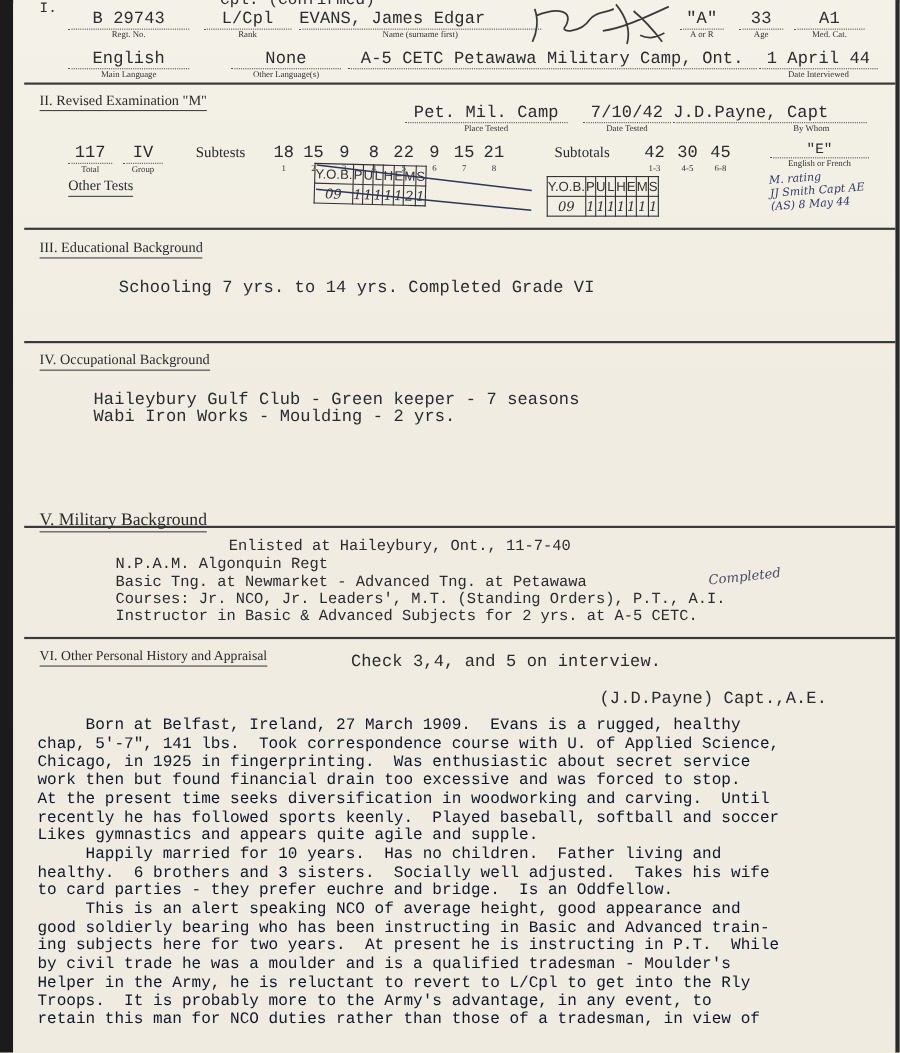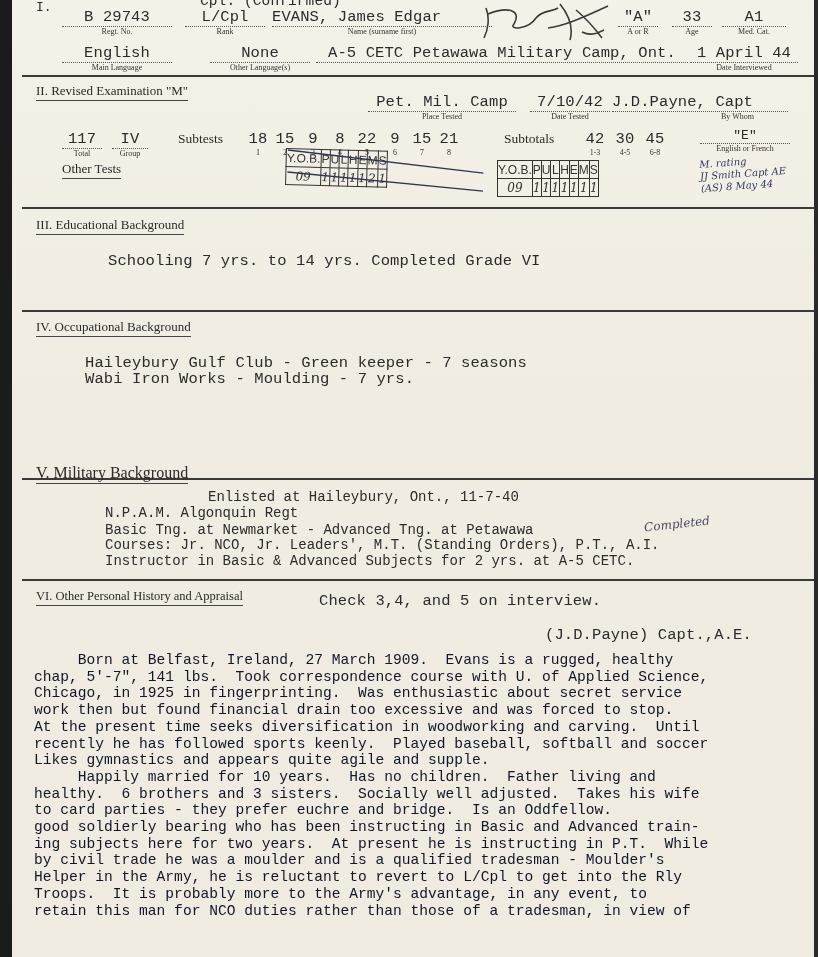--- a/index.html
+++ b/index.html
@@ -238,21 +238,21 @@
 
 <div>
   <div class="abs sec" style="left:36px;top:217px;"><u>III. Educational Background</u></div>
   <div class="abs tw" style="left:96px;top:252px;font-size:15.5px;margin-left:12px;">Schooling 7 yrs. to 14 yrs. Completed Grade VI</div>
 </div>
 <div class="rule" style="top:310px;"></div>
 
 <div>
   <div class="abs sec" style="left:36px;top:319px;"><u>IV. Occupational Background</u></div>
   <div class="abs tw" style="left:85px;top:355px;line-height:16px;">Haileybury Gulf Club - Green keeper - 7 seasons</div>
-  <div class="abs tw" style="left:85px;top:371px;line-height:16px;">Wabi Iron Works - Moulding - 7 yrs.</div>
+  <div class="abs tw" style="left:85px;top:371px;line-height:16px;">Wabi Iron Works - Moulding - 2 yrs.</div>
 </div>
 <div class="rule" style="top:478px;"></div>
 
 <div>
   <div class="abs sec" style="left:36px;top:464px;font-size:16px;"><u>V. Military Background</u></div>
   <div class="abs tw-sm" style="left:208px;top:489px;line-height:16px;">Enlisted at Haileybury, Ont., 11-7-40</div>
   <div class="abs tw-sm" style="left:105px;top:505px;line-height:16px;">N.P.A.M. Algonquin Regt</div>
   <div class="abs tw-sm" style="left:105px;top:522px;line-height:16px;">Basic Tng. at Newmarket - Advanced Tng. at Petawawa</div>
   <div class="abs hand" style="left:644px;top:517px;font-size:12px;color:#4a4a66;transform:rotate(-6deg);">Completed</div>
   <div class="abs tw-sm" style="left:105px;top:537px;line-height:16px;">Courses:  Jr. NCO, Jr. Leaders', M.T. (Standing Orders), P.T., A.I.</div>
@@ -269,20 +269,21 @@
     <div class="para">     Born at Belfast, Ireland, 27 March 1909.  Evans is a rugged, healthy</div>
     <div class="para">chap, 5'-7", 141 lbs.  Took correspondence course with U. of Applied Science,</div>
     <div class="para">Chicago, in 1925 in fingerprinting.  Was enthusiastic about secret service</div>
     <div class="para">work then but found financial drain too excessive and was forced to stop.</div>
     <div class="para">At the present time seeks diversification in woodworking and carving.  Until</div>
     <div class="para">recently he has followed sports keenly.  Played baseball, softball and soccer</div>
     <div class="para">Likes gymnastics and appears quite agile and supple.</div>
     <div class="para">     Happily married for 10 years.  Has no children.  Father living and</div>
     <div class="para">healthy.  6 brothers and 3 sisters.  Socially well adjusted.  Takes his wife</div>
     <div class="para">to card parties - they prefer euchre and bridge.  Is an Oddfellow.</div>
+    <div class="para">     This is an alert speaking NCO of average height, good appearance and</div>
     <div class="para">good soldierly bearing who has been instructing in Basic and Advanced train-</div>
     <div class="para">ing subjects here for two years.  At present he is instructing in P.T.  While</div>
     <div class="para">by civil trade he was a moulder and is a qualified tradesman - Moulder's</div>
     <div class="para">Helper in the Army, he is reluctant to revert to L/Cpl to get into the Rly</div>
     <div class="para">Troops.  It is probably more to the Army's advantage, in any event, to</div>
     <div class="para">retain this man for NCO duties rather than those of a tradesman, in view of</div>
   </div>
 </div>
 
 </body></html>

